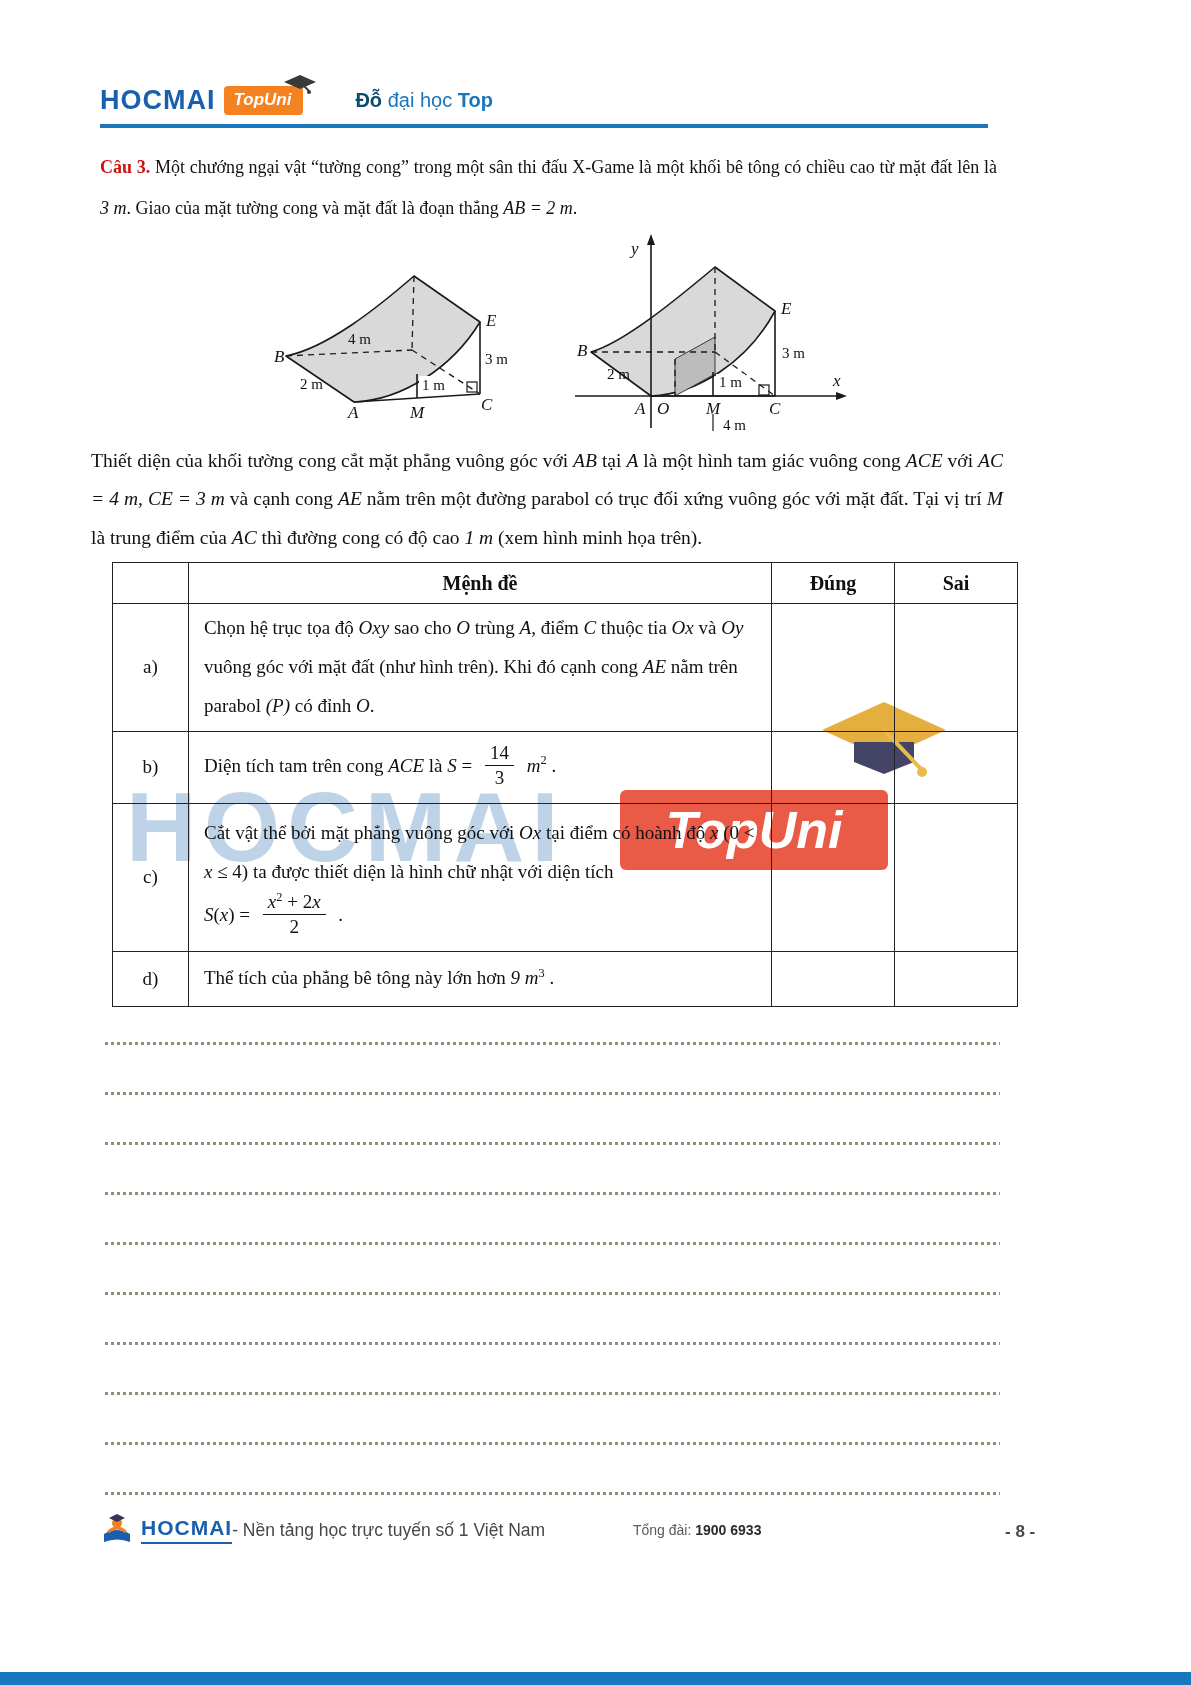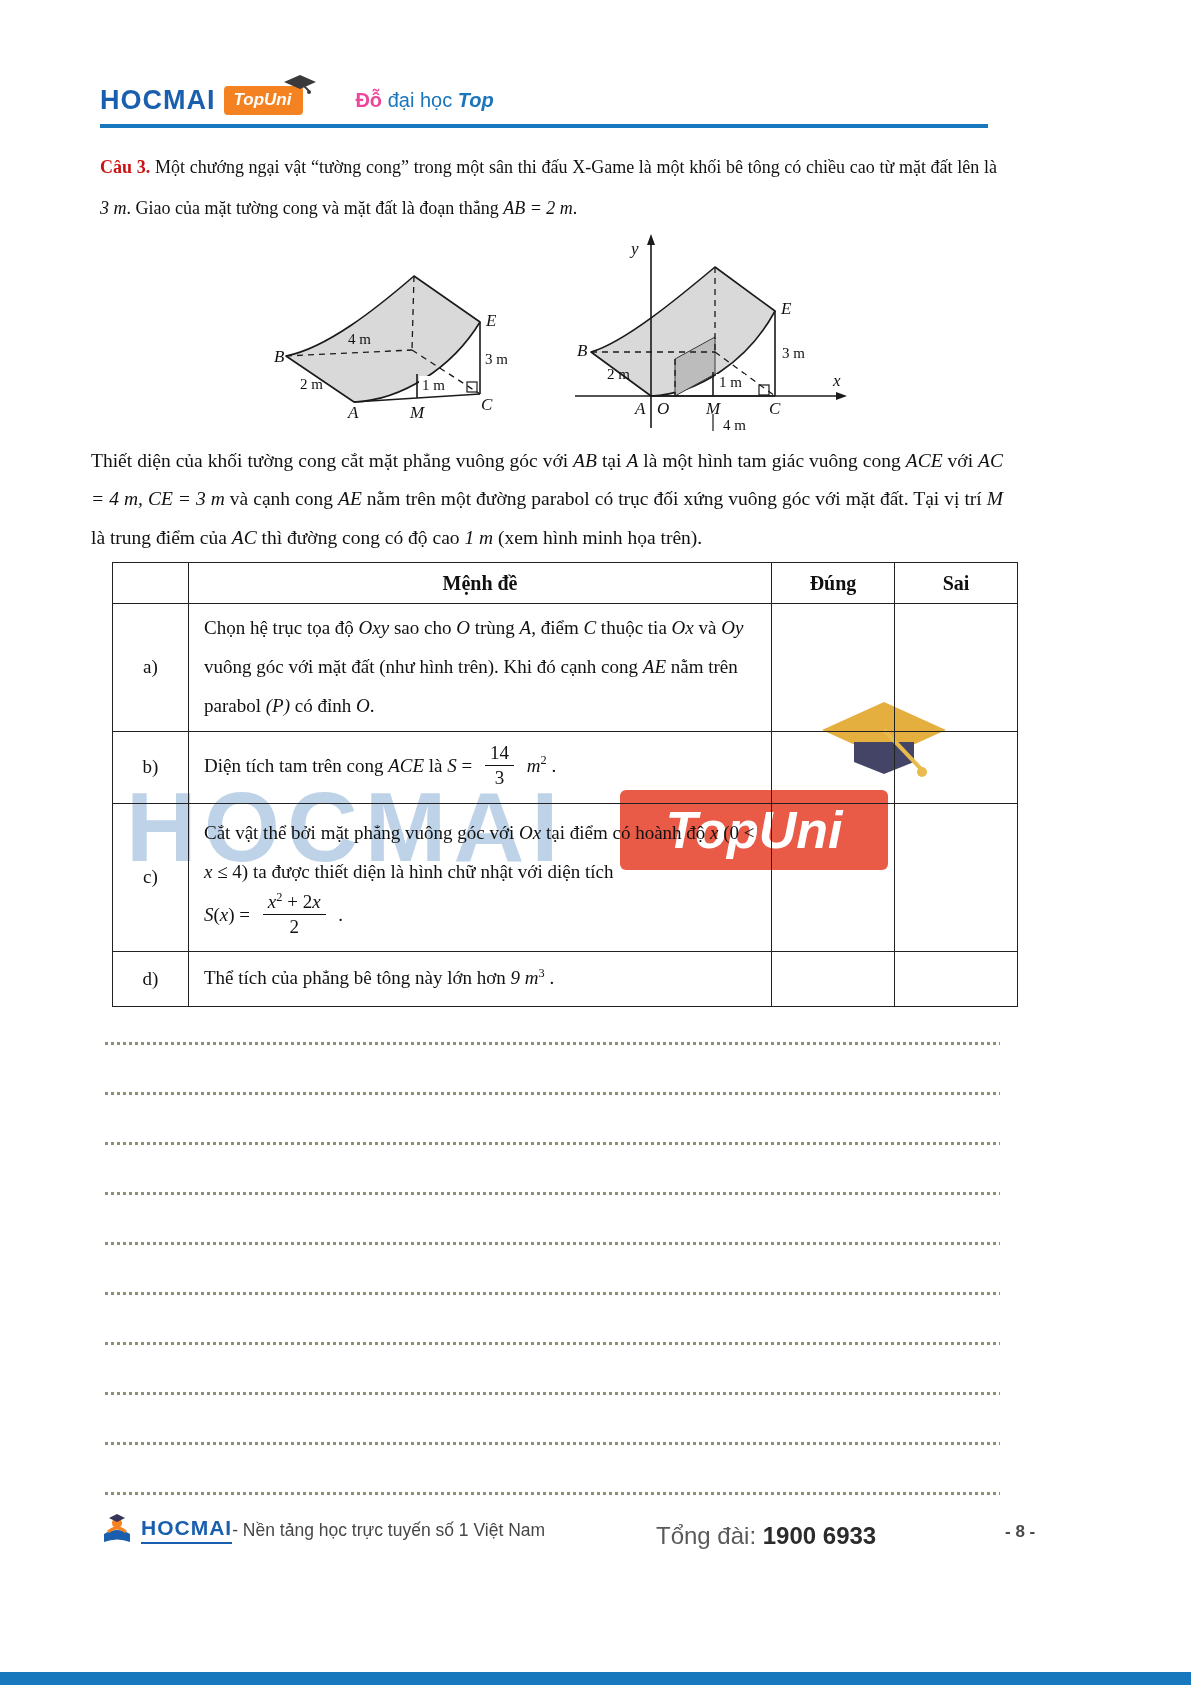--- a/index.html
+++ b/index.html
@@ -6,22 +6,22 @@
   .page{position:relative;width:1191px;height:1685px;background:#fff;overflow:hidden;
         font-family:"Liberation Serif",serif;color:#111;}
 
   
   .hdr{position:absolute;left:100px;top:80px;height:40px;display:flex;align-items:center;z-index:2;}
   .brand{font-family:"Liberation Sans",sans-serif;font-weight:bold;font-size:27px;color:#1a5fae;letter-spacing:1px;}
   .badge{position:relative;margin-left:8px;background:#f58220;color:#fff;font-family:"Liberation Sans",sans-serif;
          font-style:italic;font-weight:bold;font-size:17px;padding:4px 12px 5px 10px;border-radius:4px;}
   .badge .cap{position:absolute;right:-14px;top:-12px;}
   .tagline{margin-left:52px;font-family:"Liberation Sans",sans-serif;font-size:20px;color:#1b75bb;}
-  .tagline .do{color:#ec4899;font-weight:bold;}
-  .tagline .top{font-weight:bold;font-style:italic;}
+  .tagline .do{color:#0c4a6e;font-weight:bold;}
+  .tagline .top{font-weight:bold;}
   .hdr-rule{position:absolute;left:100px;top:124px;width:888px;height:4px;background:#1778be;z-index:2;}
 
   
   .question{position:absolute;left:100px;top:147px;width:897px;font-size:18px;line-height:2.25;
             text-align:justify;z-index:2;}
   .qlabel{color:#cc1111;font-weight:bold;}
   .mi{font-style:italic;}
   sup{font-size:0.65em;}
 
   
@@ -64,21 +64,21 @@
   .dotline{height:3px;margin-bottom:47px;
            background:repeating-linear-gradient(90deg,#8f8f74 0 3px,transparent 3px 6px);}
 
   
   .footer{position:absolute;left:0;top:1510px;width:1191px;height:60px;z-index:2;
           font-family:"Liberation Sans",sans-serif;}
   .f-left{position:absolute;left:100px;top:4px;display:flex;align-items:center;}
   .f-brand{margin-left:7px;font-weight:bold;font-size:21px;color:#1a5fae;letter-spacing:1px;
            border-bottom:2px solid #1a5fae;padding-bottom:2px;}
   .f-tag{font-size:17.5px;color:#474747;}
-  .f-hotline{position:absolute;left:656px;top:12px;font-size:24px;color:#5a5a5a;}
+  .f-hotline{position:absolute;left:633px;top:12px;font-size:14px;color:#5a5a5a;}
   .f-hotline b{color:#2b2b2b;}
   .f-page{position:absolute;left:1005px;top:12px;font-size:17px;font-weight:bold;color:#4a4a4a;}
   .f-bar{position:absolute;left:0;top:1672px;width:1191px;height:13px;background:#1778be;z-index:2;}
 </style>
 </head>
 <body>
 
 <div class="page">
 
   <div class="wm wm-text">HOCMAI</div>

